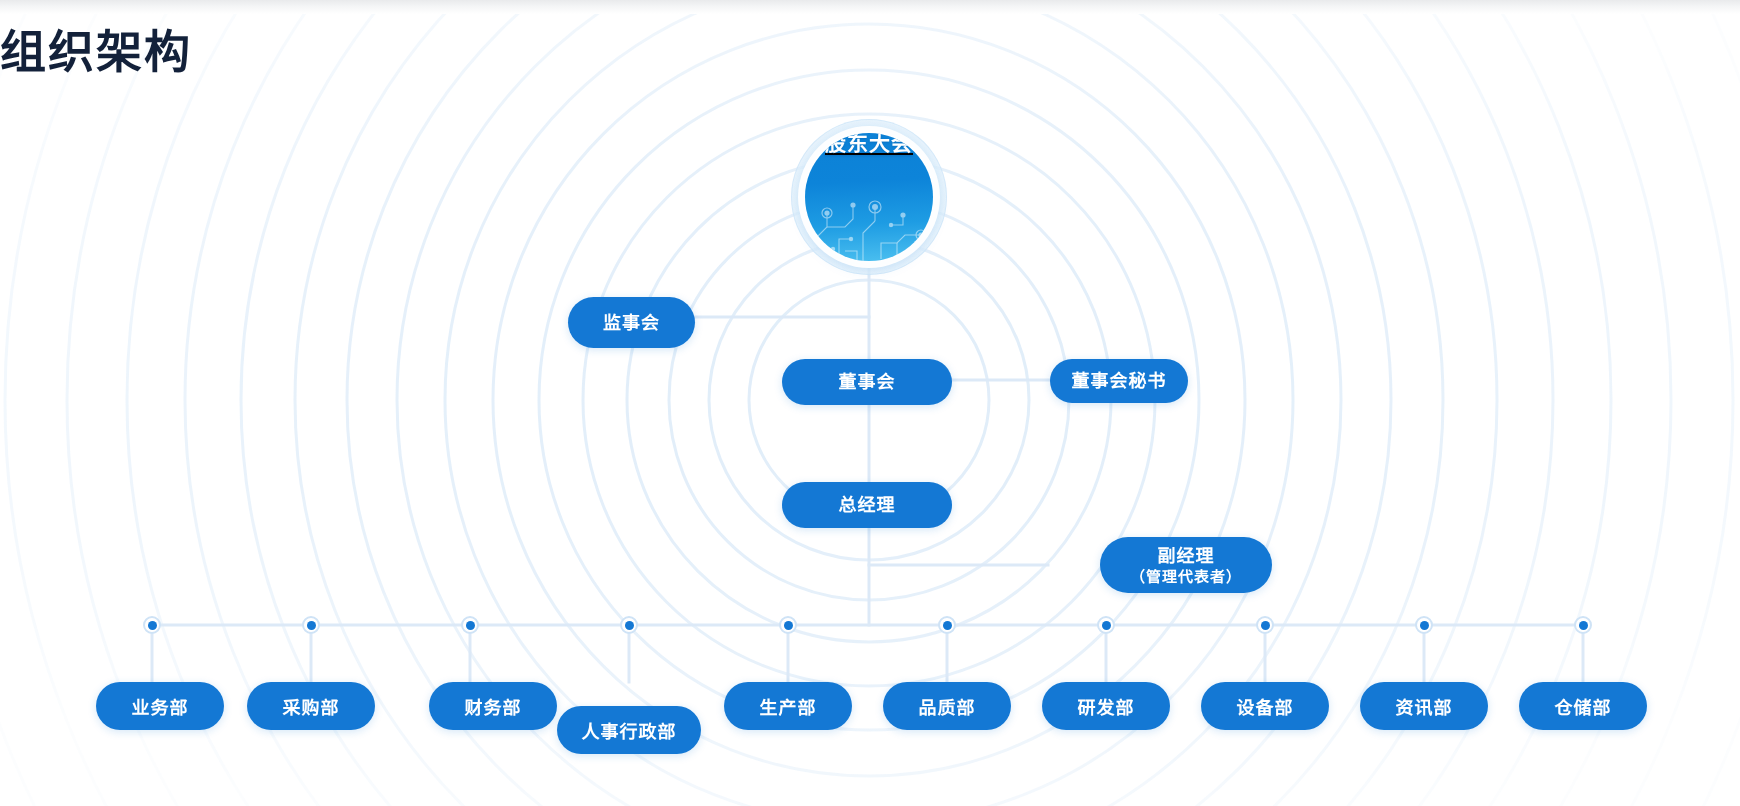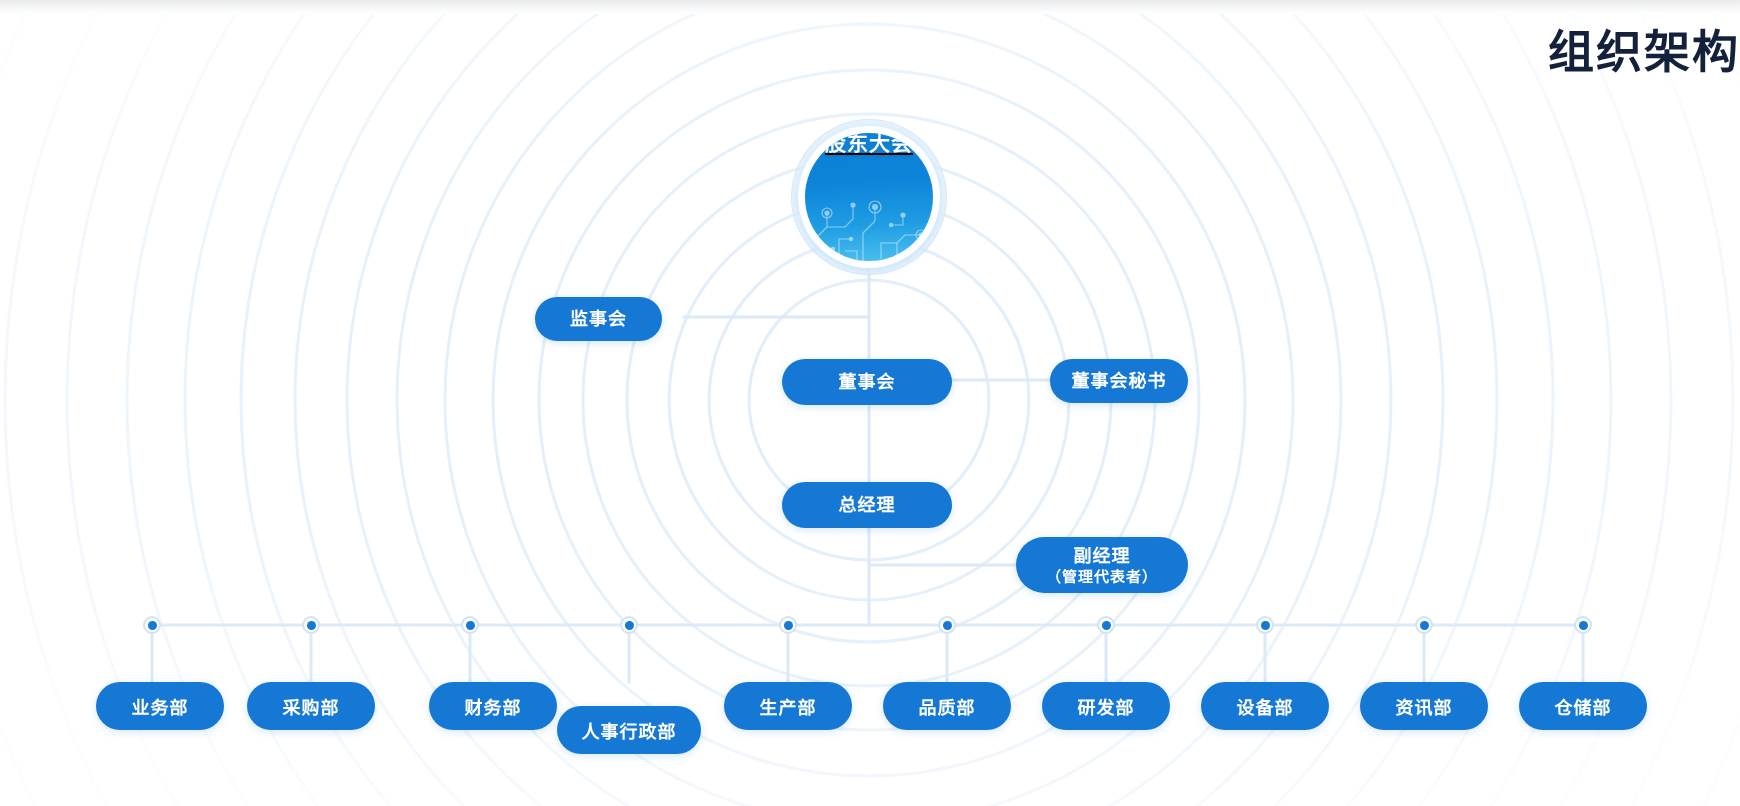--- a/index.html
+++ b/index.html
@@ -31,21 +31,21 @@
     width:1740px; height:806px;
     z-index:0;
     pointer-events:none;
   }
 
   
   .page-title {
     position:absolute;
     left:0; top:24px;
     width:1740px;
-    text-align:right;
+    text-align:left;
     font-size:46px;
     font-weight:bold;
     letter-spacing:2px;
     color:#13213a;
     z-index:5;
     line-height:56px;
   }
 
   
   .connectors {
@@ -115,25 +115,25 @@
     border-radius:26px;
     font-weight:bold;
     letter-spacing:1px;
     box-shadow:0 2px 8px rgba(20,120,212,0.18);
     text-align:center;
     white-space:nowrap;
   }
   .pill .l1 { font-size:18px; line-height:22px; }
   .pill .l2 { font-size:15px; line-height:19px; font-weight:bold; }
 
-  .pill-jianshihui { left:535px;  top:297px; width:127px; height:44px;justify-content:center; }
+  .pill-jianshihui { left:568px;  top:297px; width:127px; height:51px;justify-content:center; }
   .pill-dongshihui { left:782px;  top:359px; width:170px; height:46px;justify-content:center; }
   .pill-mishu      { left:1050px; top:359px; width:138px; height:44px; }
   .pill-zongjingli { left:782px;  top:482px; width:170px; height:46px;font-family:Liberation Serif, serif; }
-  .pill-fujingli   { left:1016px; top:537px; width:172px; height:56px; border-radius:28px; }
+  .pill-fujingli   { left:1100px; top:537px; width:172px; height:56px; border-radius:28px; }
 
   
   .dept {
     position:absolute;
     top:682px;
     height:48px;
     z-index:6;
     display:flex;
     align-items:center;
     justify-content:center;

